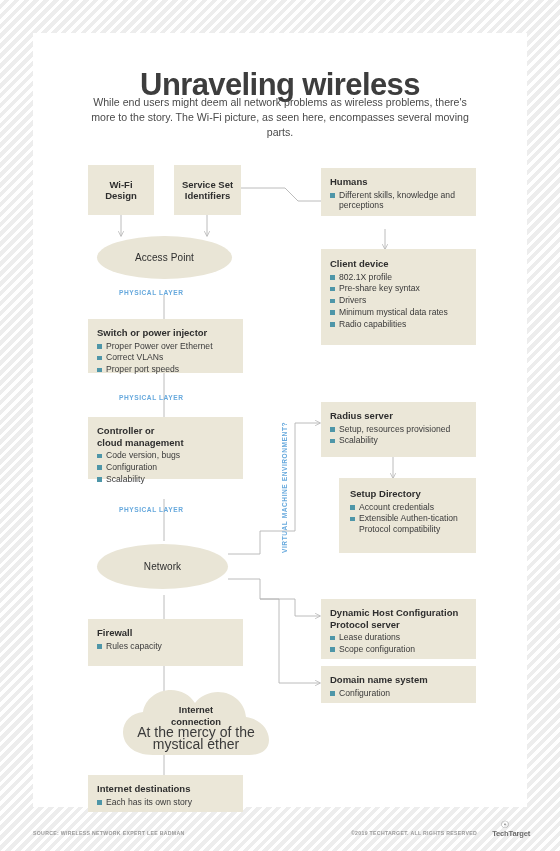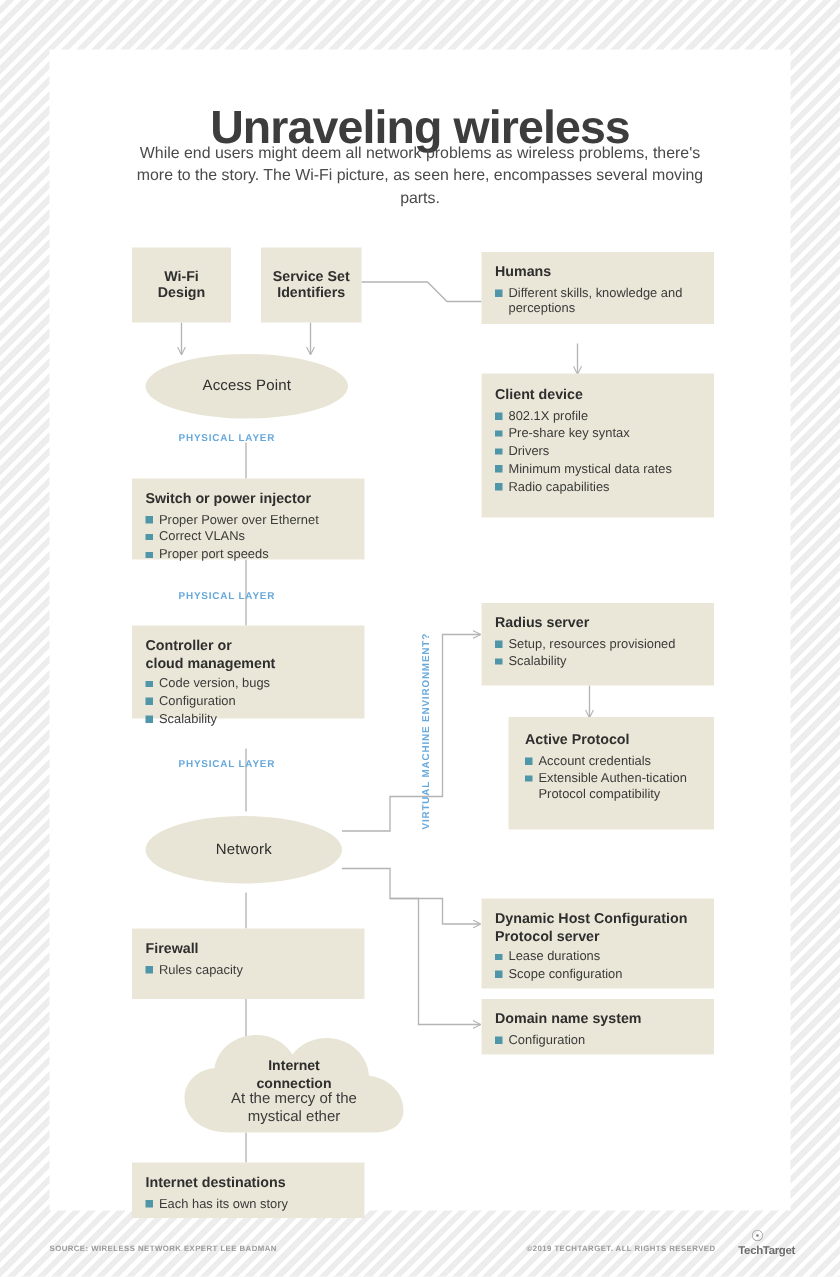--- a/index.html
+++ b/index.html
@@ -122,21 +122,21 @@
     position: absolute;
     left: 0; top: 16px;
     width: 158px;
     text-align: center;
   }
   #cloud-text .c1 {
     font-size: 9.4px; font-weight: bold; color: #2e2e2e; line-height: 11.5px;
     display: block;
   }
   #cloud-text .c2 {
-    font-size: 10px; color: #3a3a3a; line-height: 11.5px; display:block;
+    font-size: 14px; color: #3a3a3a; line-height: 11.5px; display:block;
   }
 
   
   #wires {
     position: absolute;
     left: 0; top: 0;
     width: 494px; height: 774px;
     pointer-events: none;
   }
 
@@ -347,21 +347,21 @@
 
   <div class="node" style="left:288px; top:369px; width:155px; height:55px; padding:8px 9px;">
     <div class="hd" style="white-space: pre-line;">Radius server</div>
     <ul>
       <li>Setup, resources provisioned</li>
       <li>Scalability</li>
     </ul>
   </div>
 
   <div class="node" style="left:306px; top:445px; width:137px; height:75px; padding:10px 11px;">
-    <div class="hd" style="white-space: pre-line;">Active Protocol</div>
+    <div class="hd" style="white-space: pre-line;">Setup Directory</div>
     <ul>
       <li>Account credentials</li>
       <li>Extensible Authen-tication Protocol compatibility</li>
     </ul>
   </div>
 
   <div class="node" style="left:288px; top:566px; width:155px; height:60px; padding:8px 9px;">
     <div class="hd" style="white-space: pre-line;">Dynamic Host Configuration
 Protocol server</div>
     <ul>

